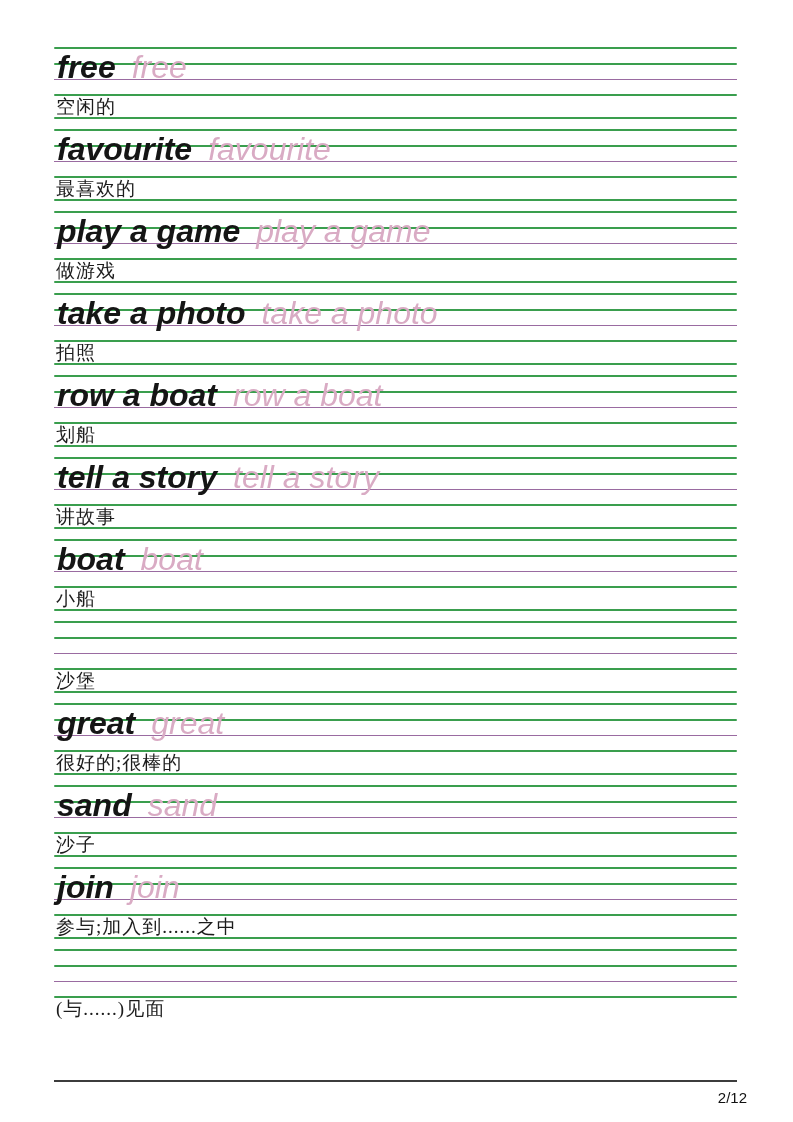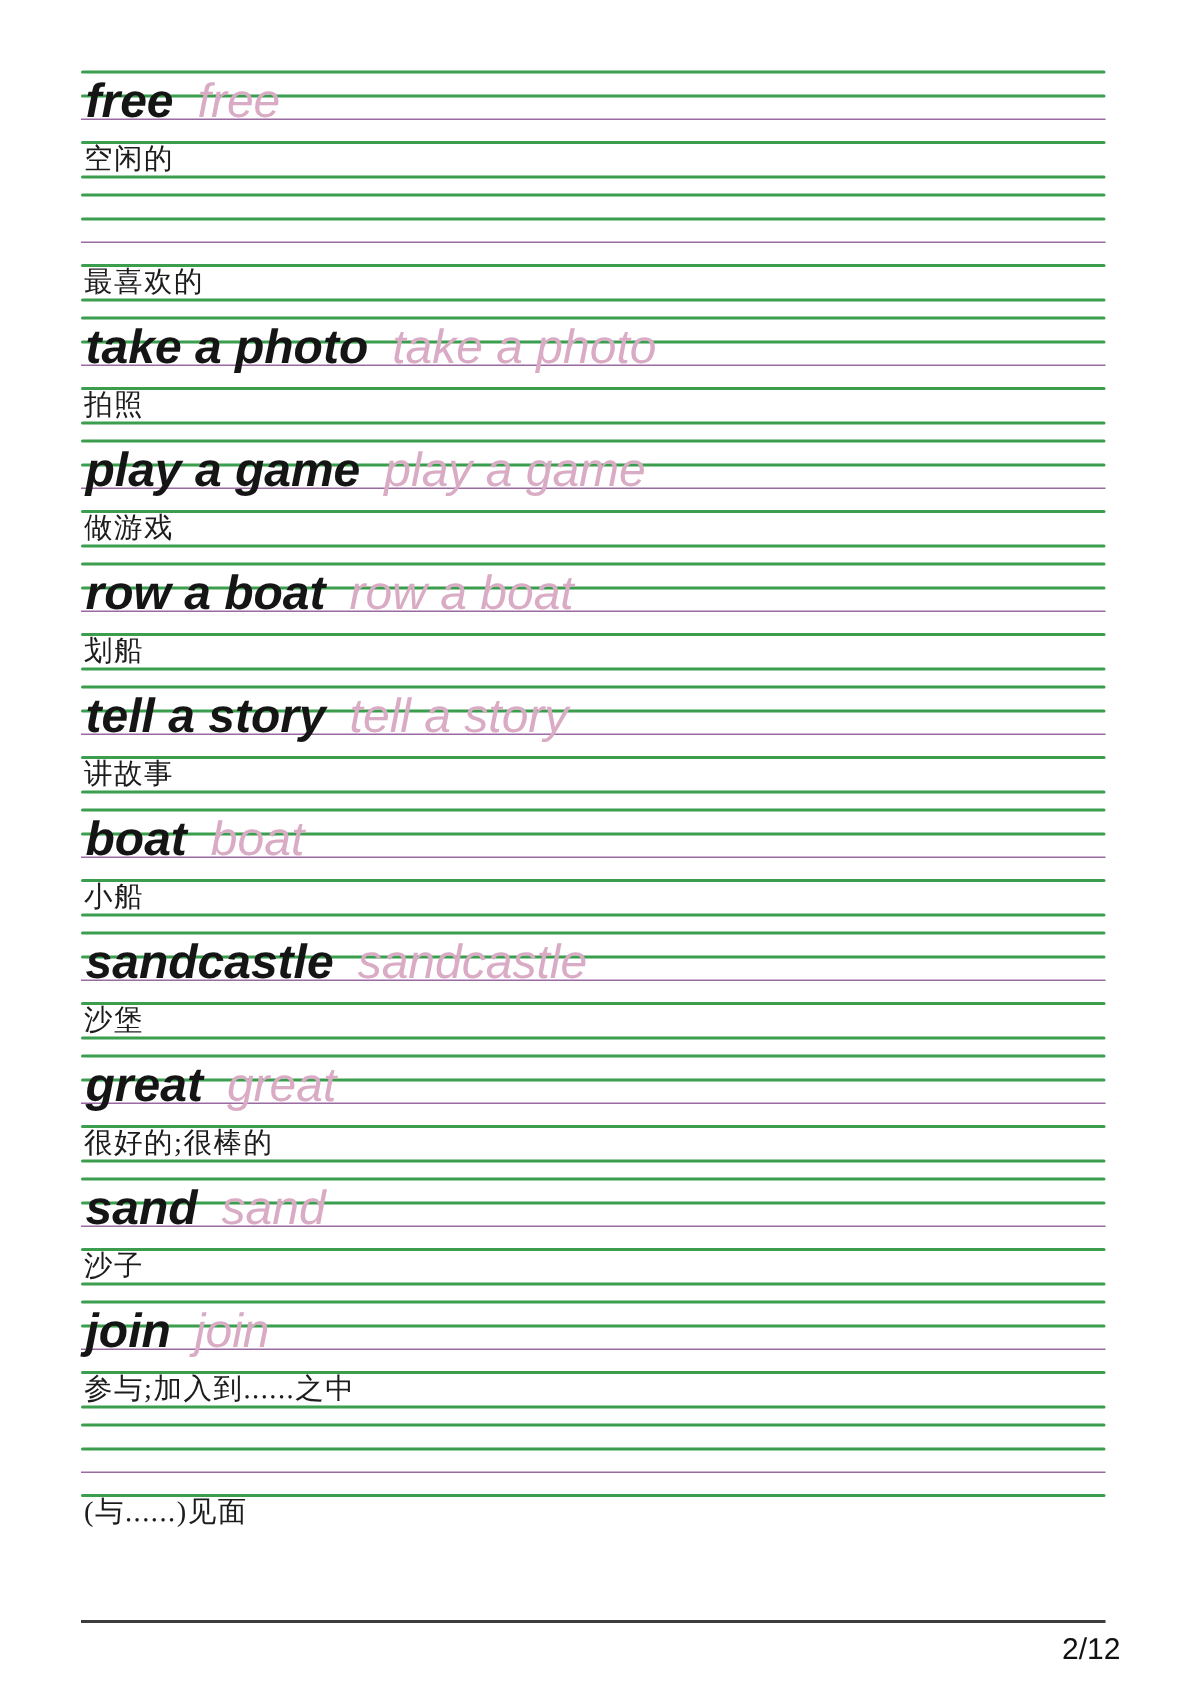--- a/index.html
+++ b/index.html
@@ -81,21 +81,21 @@
     left: 54px;
     top: 1080px;
     width: 683px;
     height: 1.5px;
     background: var(--footer_line, #3c3c3c);
   }
   .page-num {
     position: absolute;
     top: 1089px;
     right: 46px;
-    font-size: 20px;
+    font-size: 15px;
     color: #111111;
     font-family: "Liberation Sans", sans-serif;
   }
 </style>
 </head>
 <body>
 
 <div class="page">
   <div class="content">
 
@@ -108,50 +108,51 @@
       <div class="cn">空闲的</div>
       <div class="gl l4"></div>
     </div>
 
 
     <div class="entry">
       <div class="gl l1"></div>
       <div class="gl l2"></div>
       <div class="pl"></div>
       <div class="gl l3"></div>
+      <div class="words"><span class="w-black">favourite</span><span class="w-pink">favourite</span></div>
       <div class="cn">最喜欢的</div>
       <div class="gl l4"></div>
     </div>
 
+
+    <div class="entry">
+      <div class="gl l1"></div>
+      <div class="gl l2"></div>
+      <div class="pl"></div>
+      <div class="gl l3"></div>
+      <div class="words"><span class="w-black">play a game</span><span class="w-pink">play a game</span></div>
+      <div class="cn">做游戏</div>
+      <div class="gl l4"></div>
+    </div>
 
     <div class="entry">
       <div class="gl l1"></div>
       <div class="gl l2"></div>
       <div class="pl"></div>
       <div class="gl l3"></div>
       <div class="words"><span class="w-black">take a photo</span><span class="w-pink">take a photo</span></div>
       <div class="cn">拍照</div>
       <div class="gl l4"></div>
     </div>
 
     <div class="entry">
       <div class="gl l1"></div>
       <div class="gl l2"></div>
       <div class="pl"></div>
       <div class="gl l3"></div>
-      <div class="words"><span class="w-black">play a game</span><span class="w-pink">play a game</span></div>
-      <div class="cn">做游戏</div>
-      <div class="gl l4"></div>
-    </div>
-
-    <div class="entry">
-      <div class="gl l1"></div>
-      <div class="gl l2"></div>
-      <div class="pl"></div>
-      <div class="gl l3"></div>
       <div class="words"><span class="w-black">row a boat</span><span class="w-pink">row a boat</span></div>
       <div class="cn">划船</div>
       <div class="gl l4"></div>
     </div>
 
     <div class="entry">
       <div class="gl l1"></div>
       <div class="gl l2"></div>
       <div class="pl"></div>
       <div class="gl l3"></div>
@@ -168,21 +169,20 @@
       <div class="words"><span class="w-black">boat</span><span class="w-pink">boat</span></div>
       <div class="cn">小船</div>
       <div class="gl l4"></div>
     </div>
 
     <div class="entry">
       <div class="gl l1"></div>
       <div class="gl l2"></div>
       <div class="pl"></div>
       <div class="gl l3"></div>
-      <div class="words"><span class="w-black">sandcastle</span><span class="w-pink">sandcastle</span></div>
       <div class="cn">沙堡</div>
       <div class="gl l4"></div>
     </div>
 
     <div class="entry">
       <div class="gl l1"></div>
       <div class="gl l2"></div>
       <div class="pl"></div>
       <div class="gl l3"></div>
       <div class="words"><span class="w-black">great</span><span class="w-pink">great</span></div>

